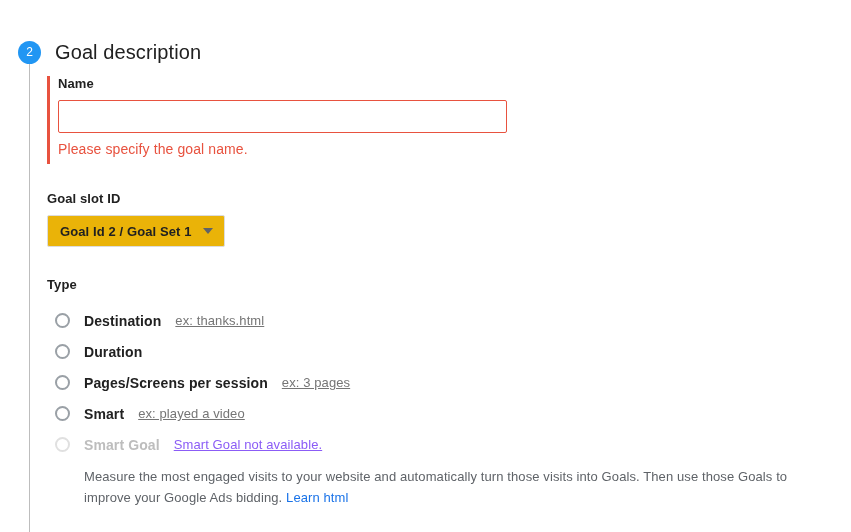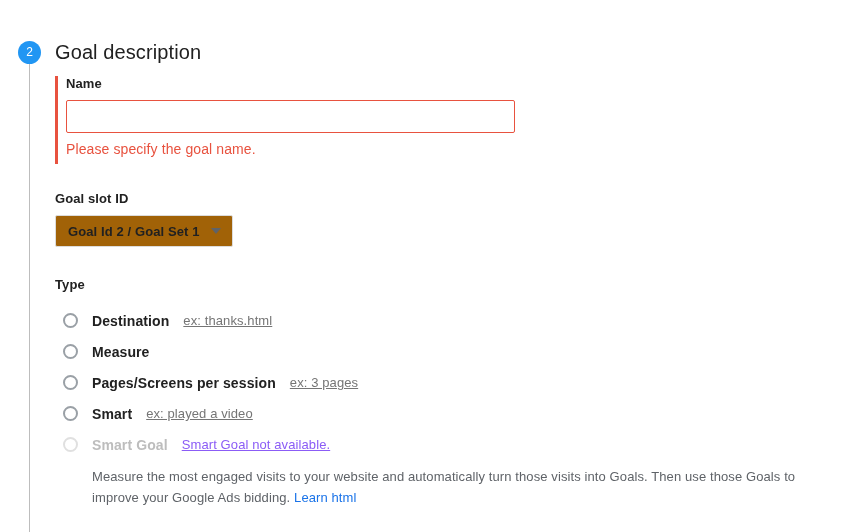--- a/index.html
+++ b/index.html
@@ -54,21 +54,21 @@
     top: 41px;
     font-size: 20px;
     font-weight: 400;
     color: #212121;
     letter-spacing: 0.1px;
   }
 
   
   #content {
     position: absolute;
-    left: 55px;
+    left: 47px;
     top: 72px;
     width: 790px;
   }
 
   
   #name-block {
     position: relative;
     padding-left: 11px;
     padding-top: 4px;
   }
@@ -112,21 +112,21 @@
 
   
   #slot-block { margin-top: 34px; padding-left: 0; }
   #slot-select {
     display: inline-flex;
     align-items: center;
     gap: 11px;
     box-sizing: border-box;
     height: 32px;
     padding: 0 11px 0 12px;
-    background: #a16207;
+    background: #eab308;
     border: 1px solid #dcdcdc;
     border-radius: 2px;
     cursor: pointer;
     user-select: none;
   }
   #slot-select-value {
     font-size: 13px;
     font-weight: bold;
     color: #212121;
     letter-spacing: 0.1px;
@@ -226,21 +226,21 @@
     <div id="type-options">
 
       <div class="radio-row">
         <span class="radio-circle"></span>
         <span class="radio-label">Destination</span>
         <span class="radio-hint">ex: thanks.html</span>
       </div>
 
       <div class="radio-row">
         <span class="radio-circle"></span>
-        <span class="radio-label">Measure</span>
+        <span class="radio-label">Duration</span>
       </div>
 
       <div class="radio-row">
         <span class="radio-circle"></span>
         <span class="radio-label">Pages/Screens per session</span>
         <span class="radio-hint">ex: 3 pages</span>
       </div>
 
       <div class="radio-row">
         <span class="radio-circle"></span>

